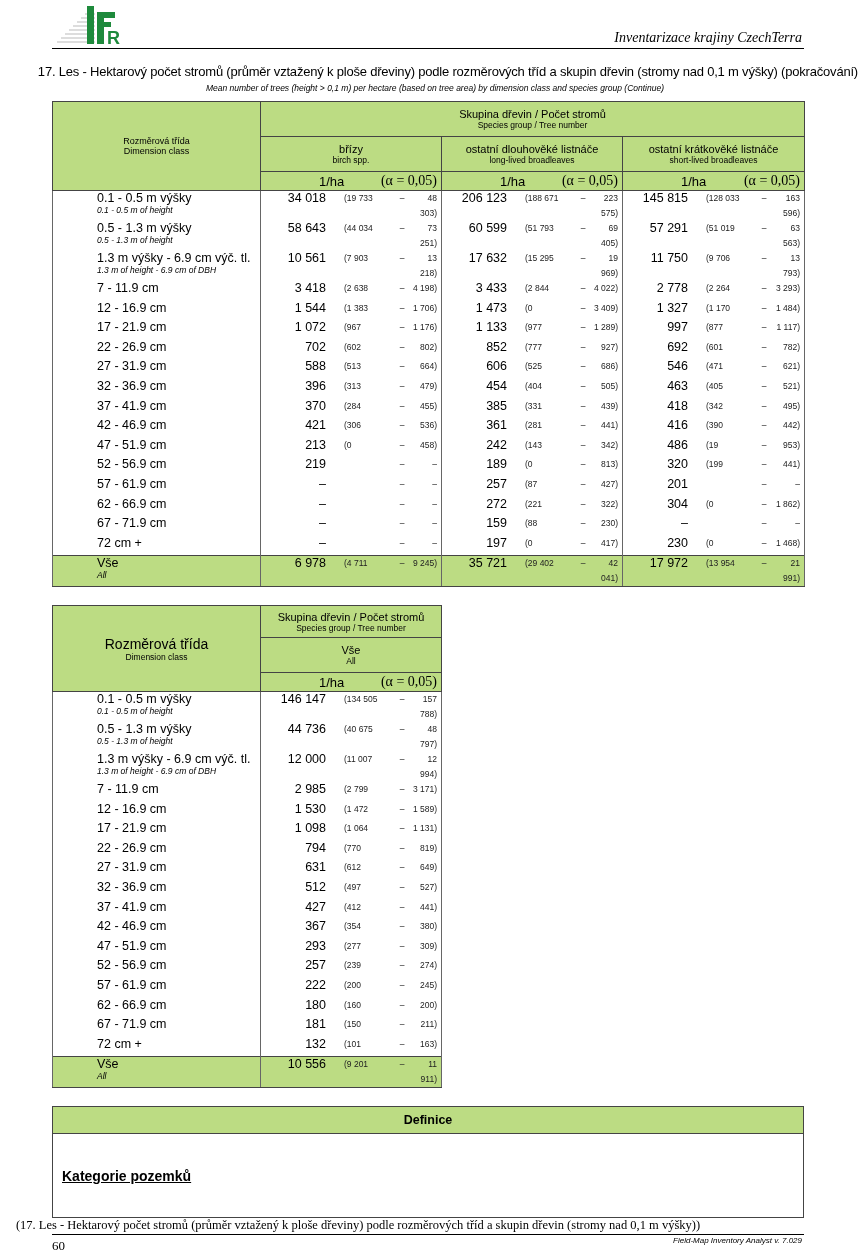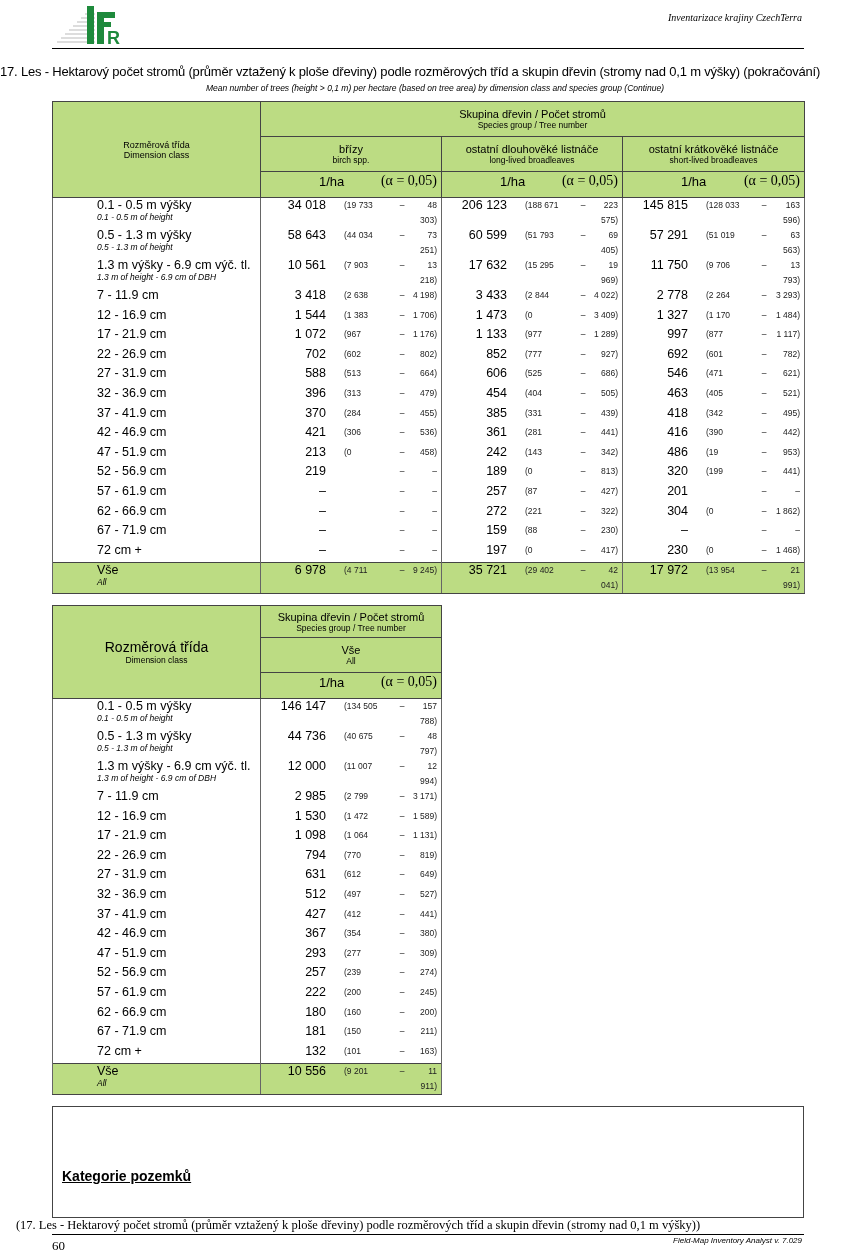--- a/index.html
+++ b/index.html
@@ -1,29 +1,29 @@
 <!DOCTYPE html>
 <html><head>
 <meta charset="utf-8">
 <style>
   html, body { margin:0; padding:0; background:#fff; }
   body { width:858px; height:1252px; position:relative; overflow:hidden; font-family:"Liberation Sans", sans-serif; color:#000; }
   .abs { position:absolute; }
   .logo { left:55px; top:2px; width:80px; height:44px; }
-  .header-title { right:56px; top:12px; font-family:"Liberation Serif", serif; font-style:italic; font-size:10px; }
+  .header-title { right:56px; top:30px; font-family:"Liberation Serif", serif; font-style:italic; font-size:14px; }
   .header-rule { left:52px; top:48px; width:752px; height:1px; background:#000; }
-  .main-title { left:0; top:64px; width:858px; text-align:left; font-size:13px; letter-spacing:-0.2px; white-space:nowrap; }
+  .main-title { left:0; top:64px; width:858px; text-align:right; font-size:13px; letter-spacing:-0.2px; white-space:nowrap; }
   .sub-title { left:0; top:83px; width:858px; text-align:center; font-size:8.5px; font-style:italic;padding-left:6px; }
 
   table.dt { position:absolute; border-collapse:collapse; table-layout:fixed; }
   table.dt td { padding:0; border-left:1px solid #666; border-right:1px solid #666; vertical-align:top; }
   table.dt .hd { background:#bcdc83; border:1px solid #444; text-align:center; vertical-align:middle; }
   .hd .cz { font-size:11px; }
   .hd .en { font-size:8.5px; }
-  .unit { display:flex; justify-content:space-between; align-items:center; padding:0 4px 7px 58px; height:18px; }
+  .unit { display:flex; justify-content:space-between; align-items:center; padding:0 4px 0 58px; height:18px; }
   .unit .u { font-size:13px; }
   .unit .a { font-family:"Liberation Serif", serif; font-size:14px; }
   .lbl { padding-left:3px; font-size:12.5px; line-height:15px;margin-left:41px; }
   .lbl .en { font-size:8.5px; font-style:italic; display:block; line-height:9px; }
   .valcell { display:flex; align-items:flex-start; height:100%; }
   .v { width:65px; text-align:right; font-size:12.5px; line-height:15px; }
   .ci { flex:1; display:flex; font-size:8.5px; color:#222; line-height:15px; padding-right:4px; }
   .ci .lo { width:50px; text-align:left; padding-left:18px; }
   .ci .dash { width:16px; text-align:center; }
   .ci .hi { flex:1; text-align:right; }
@@ -1054,19 +1054,20 @@
               <span class="dash">–</span>
               <span class="hi">11 911)</span>
             </span>
           </div>
         </td>
       </tr>
     </tbody>
 </table>
 
 <div class="abs def-box">
+  <div class="def-head">Definice</div>
   <div class="def-item">Kategorie pozemků</div>
 </div>
 
 <div class="abs foot-caption">(17. Les - Hektarový počet stromů (průměr vztažený k ploše dřeviny) podle rozměrových tříd a skupin dřevin (stromy nad 0,1 m výšky))</div>
 <div class="abs foot-rule"></div>
 <div class="abs page-num">60</div>
 <div class="abs version">Field-Map Inventory Analyst v. 7.029</div>
 
 </body></html>

